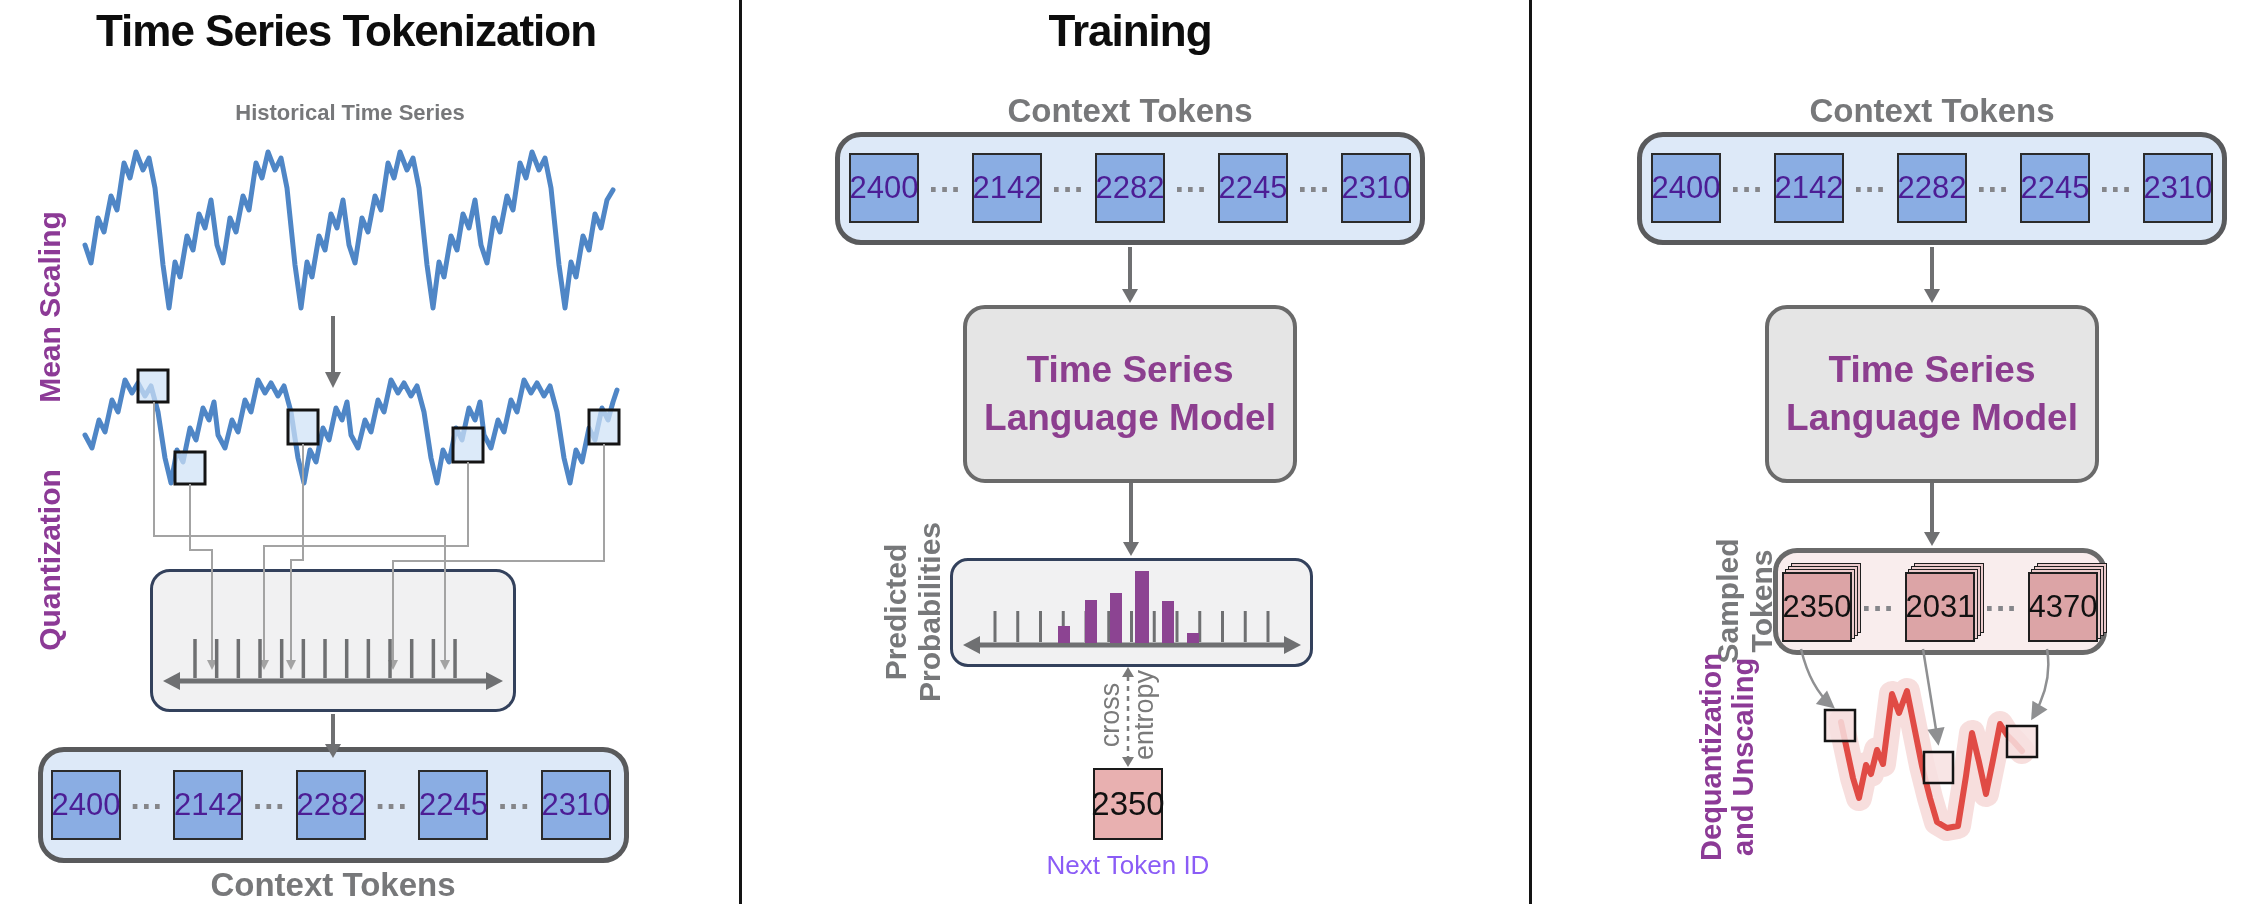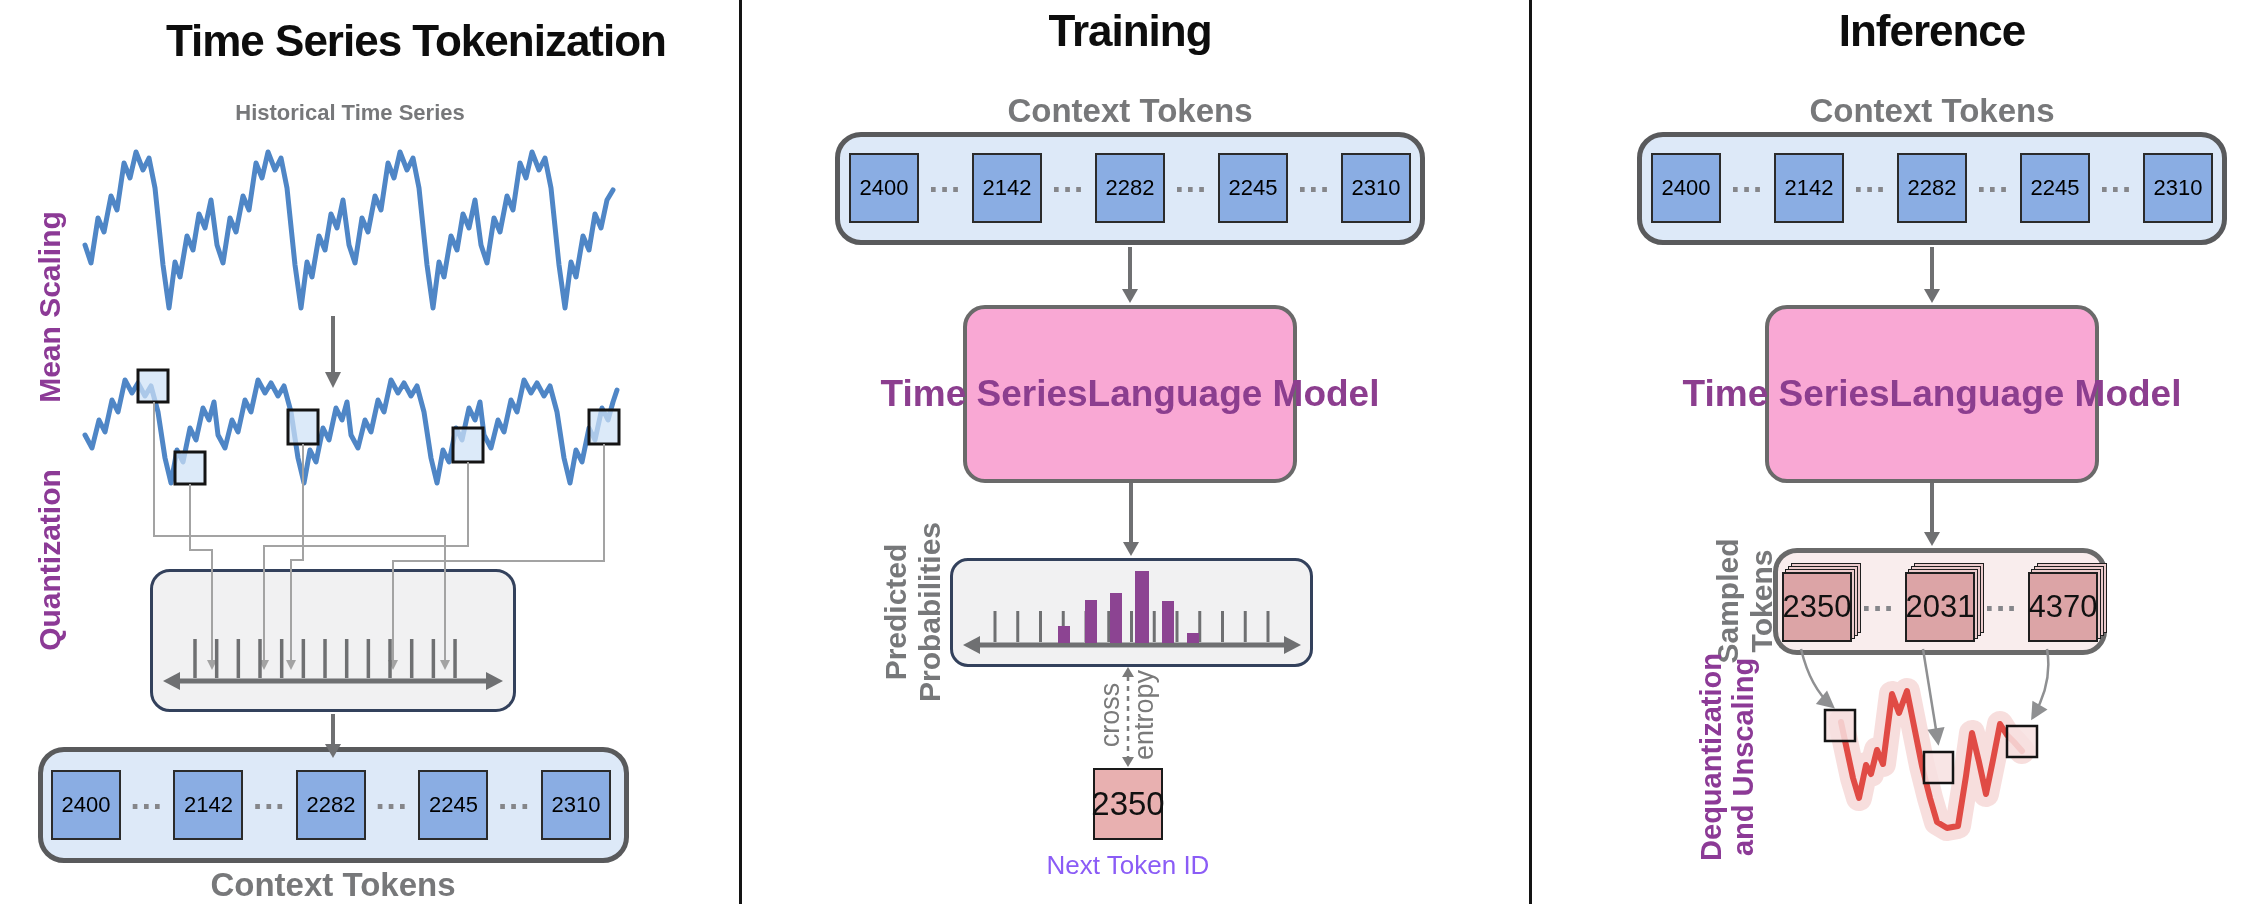--- a/index.html
+++ b/index.html
@@ -9,45 +9,45 @@
   }
   .divider{position:absolute;top:0;bottom:0;width:3px;background:#141414;z-index:4;}
   .label{position:absolute;text-align:center;white-space:nowrap;z-index:10;}
   .panel-title{font-size:44px;font-weight:bold;color:#0d0d0d;letter-spacing:-1px;}
   .gray-label{color:#77787a;font-weight:bold;}
   .rot{transform:rotate(-90deg);display:flex;flex-direction:column;align-items:center;justify-content:center;line-height:1.12;}
   .purple-label{color:#8c3a96;font-weight:bold;}
   .boxframe{position:absolute;box-sizing:border-box;z-index:2;}
   .ctx-box{background:#dde9f8;border:5px solid #595a5c;border-radius:26px;}
   .gray-box{background:#f1f1f2;border:3.5px solid #33415c;border-radius:20px;}
-  .model-box{background:#f9a8d4;border:4.5px solid #6a6a6a;border-radius:22px;
-    display:flex;flex-direction:row;align-items:center;justify-content:center;z-index:2;}
+  .model-box{background:#e5e5e5;border:4.5px solid #6a6a6a;border-radius:22px;
+    display:flex;flex-direction:column;align-items:center;justify-content:center;z-index:2;}
   .model-box span{color:#8c3e8f;font-size:37px;font-weight:bold;line-height:1.3;white-space:nowrap;}
   .sampled-box{background:#f9eded;border:5px solid #6a6a6a;border-radius:24px;}
   .tok-row{position:absolute;display:flex;align-items:center;justify-content:space-between;z-index:3;}
   .tok{width:70px;height:70px;box-sizing:border-box;background:#8aade3;border:2px solid #2b2b2b;
-    display:flex;align-items:center;justify-content:center;font-size:22px;color:#000000;}
+    display:flex;align-items:center;justify-content:center;font-size:31px;color:#4c1d95;}
   .card{width:70px;height:70px;box-sizing:border-box;background:#dca4a6;border:2px solid #1f1f1f;
     display:flex;align-items:center;justify-content:center;font-size:31px;color:#111;
     box-shadow:3px -3px 0 -1px #eccbcc,3px -3px 0 0 #1f1f1f,6px -6px 0 -1px #eccbcc,
                6px -6px 0 0 #1f1f1f,9px -9px 0 -1px #eccbcc,9px -9px 0 0 #1f1f1f;}
   .dots{font-size:33px;font-weight:bold;color:#85868a;letter-spacing:2px;transform:translateY(-7px);}
   .next-box{position:absolute;box-sizing:border-box;background:#e8b0b0;border:2px solid #1a1a1a;
     display:flex;align-items:center;justify-content:center;font-size:33px;color:#111;z-index:3;}
   #overlay{position:absolute;left:0;top:0;z-index:8;pointer-events:none;}
 </style>
 </head>
 <body>
 
 <div id="canvas">
 
   <div class="divider" style="left:739px;"></div>
   <div class="divider" style="left:1529px;"></div>
 
-  <div class="label panel-title" style="left:26px;top:16px;width:640px;text-align:right;">Time Series Tokenization</div>
+  <div class="label panel-title" style="left:26px;top:6px;width:640px;">Time Series Tokenization</div>
   <div class="label gray-label" style="left:100px;top:100px;width:500px;font-size:22px;">Historical Time Series</div>
   <div class="label rot purple-label" style="left:-45px;top:287px;width:190px;height:40px;font-size:30px;">Mean Scaling</div>
   <div class="label rot purple-label" style="left:-48px;top:540px;width:196px;height:40px;font-size:30px;">Quantization</div>
 
   <div class="boxframe gray-box" style="left:150px;top:569px;width:366px;height:143px;"></div>
 
   <div class="boxframe ctx-box" style="left:38px;top:747px;width:591px;height:116px;"></div>
   <div class="tok-row" style="left:51px;top:770px;width:560px;height:70px;">
       <div class="tok">2400</div>
       <span class="dots">...</span>
@@ -88,21 +88,20 @@
   </div>
 
   <div class="label rot" style="left:1053px;top:683px;width:150px;height:64px;font-size:27px;color:#7a7a7a;line-height:1.25;">
     <span>cross</span>
     <span>entropy</span>
   </div>
 
   <div class="next-box" style="left:1093px;top:768px;width:70px;height:72px;">2350</div>
   <div class="label" style="left:878px;top:850px;width:500px;font-size:26px;color:#8b5cf6;">Next Token ID</div>
 
-  <div class="label panel-title" style="left:1682px;top:6px;width:500px;">Inference</div>
   <div class="label gray-label" style="left:1682px;top:92px;width:500px;font-size:33px;">Context Tokens</div>
   <div class="boxframe ctx-box" style="left:1637px;top:132px;width:590px;height:113px;"></div>
   <div class="tok-row" style="left:1651px;top:153px;width:562px;height:70px;">
       <div class="tok">2400</div>
       <span class="dots">...</span>
       <div class="tok">2142</div>
       <span class="dots">...</span>
       <div class="tok">2282</div>
       <span class="dots">...</span>
       <div class="tok">2245</div>

